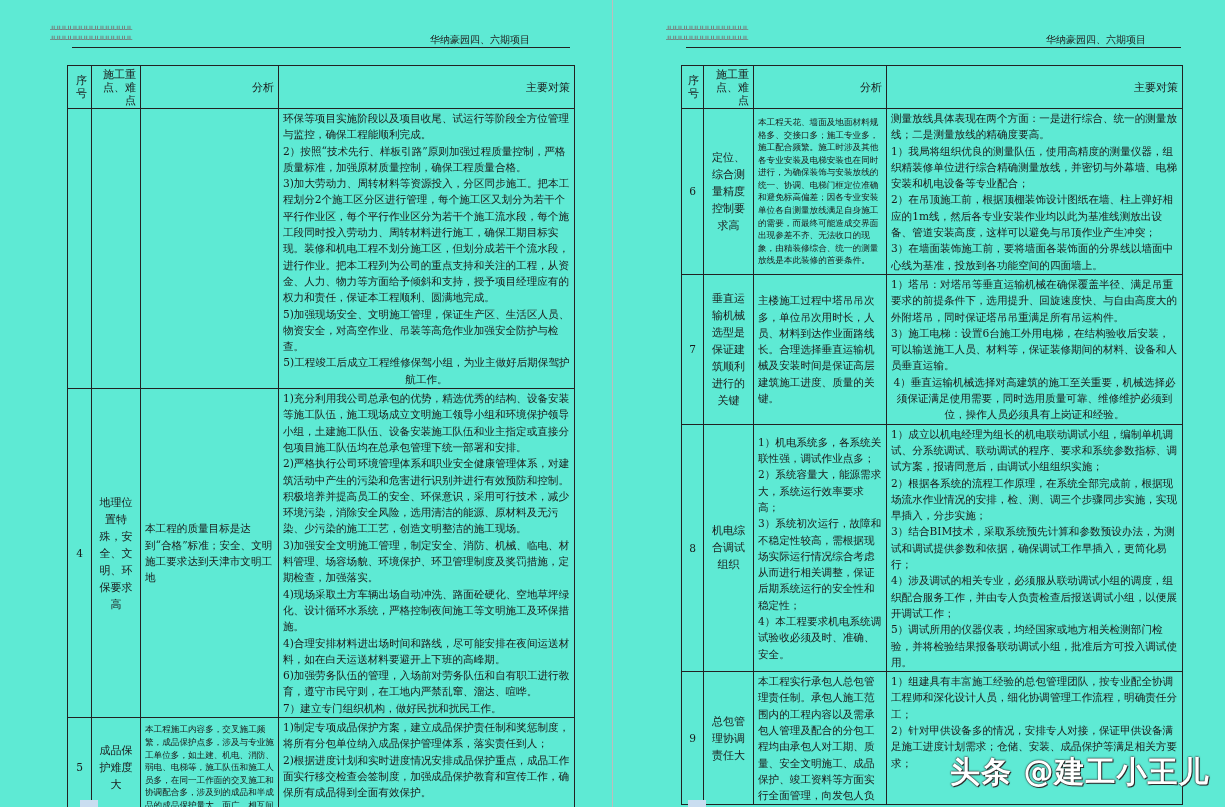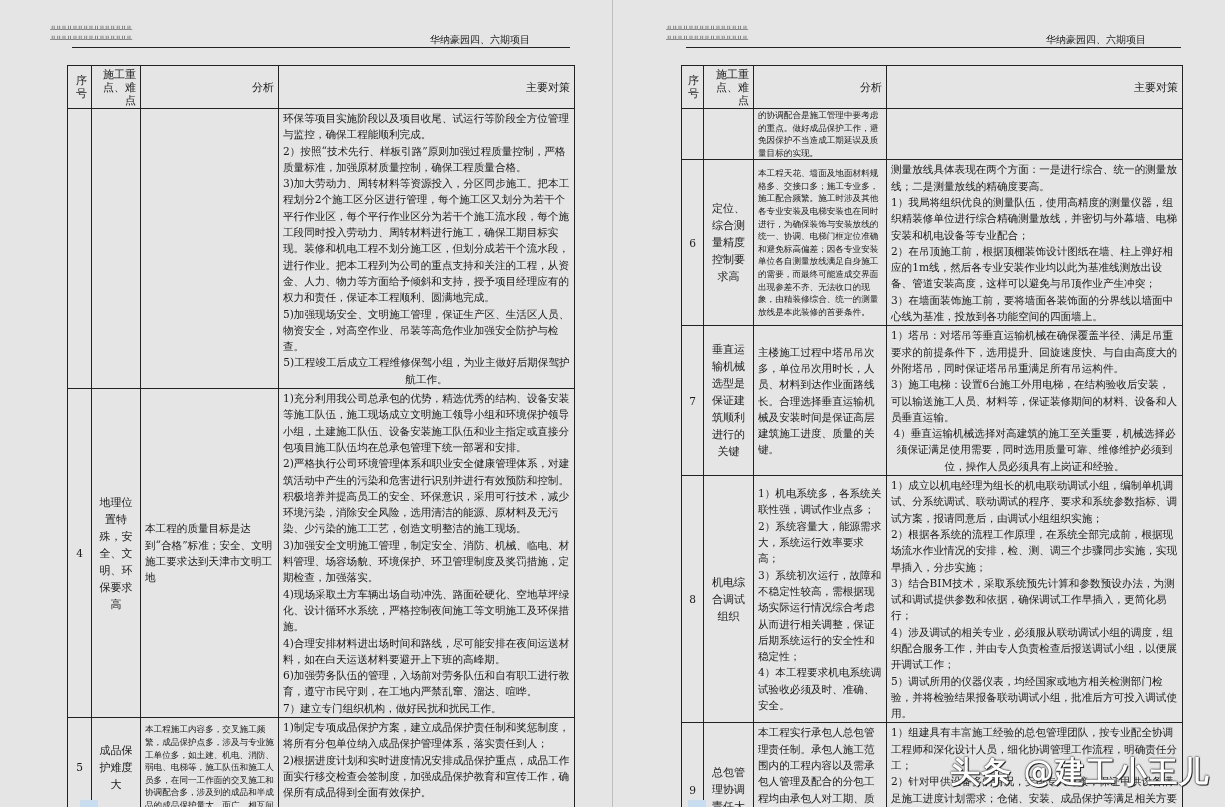--- a/index.html
+++ b/index.html
@@ -1,19 +1,19 @@
 <!DOCTYPE html>
 <html><head>
 <meta charset="utf-8">
 <style>
   * { box-sizing: border-box; margin: 0; padding: 0; }
   html, body { width: 1225px; height: 807px; overflow: hidden; background: #ffffff; }
   body { position: relative; font-family: "DejaVu Serif", "Liberation Serif", serif; color: #1a1a1a; }
 
-  .page { position: absolute; top: 0; height: 807px; background: #e5e5e5; overflow: hidden; }
+  .page { position: absolute; top: 0; height: 807px; background: #5eead4; overflow: hidden; }
   .page-left { left: 0; width: 613px; }
   .page-right { left: 613px; width: 612px; }
   .page-divider { position: absolute; left: 612px; top: 0; width: 2px; height: 807px; background: #bdbdbd; }
 
   .logo { position: absolute; top: 24px; width: 110px; height: 22px; color: #777; font-family: "DejaVu Sans Mono", monospace; font-size: 9px; line-height: 10px; letter-spacing: -1px; overflow: hidden; white-space: nowrap; }
   .page-left .logo { left: 50px; }
   .page-right .logo { left: 53px; }
 
   .header-title { position: absolute; top: 33px; font-size: 10px; color: #222; font-family: "DejaVu Sans", sans-serif; }
   .page-left .header-title { left: 430px; }
@@ -120,26 +120,20 @@
     </colgroup>
     <thead>
       <tr>
         <th>序号</th>
         <th>施工重点、难点</th>
         <th>分析</th>
         <th>主要对策</th>
       </tr>
     </thead>
     <tbody>
-      <tr style="height:50px">
-        <td class="num"></td>
-        <td class="key"></td>
-        <td class="ana small">的协调配合是施工管理中要考虑的重点。做好成品保护工作，避免因保护不当造成工期延误及质量目标的实现。</td>
-        <td class="mea"></td>
-      </tr>
       <tr style="height:157px">
         <td class="num">6</td>
         <td class="key">定位、综合测量精度控制要求高</td>
         <td class="ana small">本工程天花、墙面及地面材料规格多、交接口多；施工专业多，施工配合频繁。施工时涉及其他各专业安装及电梯安装也在同时进行，为确保装饰与安装放线的统一、协调、电梯门框定位准确和避免标高偏差；因各专业安装单位各自测量放线满足自身施工的需要，而最终可能造成交界面出现参差不齐、无法收口的现象，由精装修综合、统一的测量放线是本此装修的首要条件。</td>
         <td class="mea">
           <span class="para">测量放线具体表现在两个方面：一是进行综合、统一的测量放线；二是测量放线的精确度要高。</span>
           <span class="para">1）我局将组织优良的测量队伍，使用高精度的测量仪器，组织精装修单位进行综合精确测量放线，并密切与外幕墙、电梯安装和机电设备等专业配合；</span>
           <span class="para">2）在吊顶施工前，根据顶棚装饰设计图纸在墙、柱上弹好相应的1m线，然后各专业安装作业均以此为基准线测放出设备、管道安装高度，这样可以避免与吊顶作业产生冲突；</span>
           <span class="para">3）在墙面装饰施工前，要将墙面各装饰面的分界线以墙面中心线为基准，投放到各功能空间的四面墙上。</span>
         </td>

